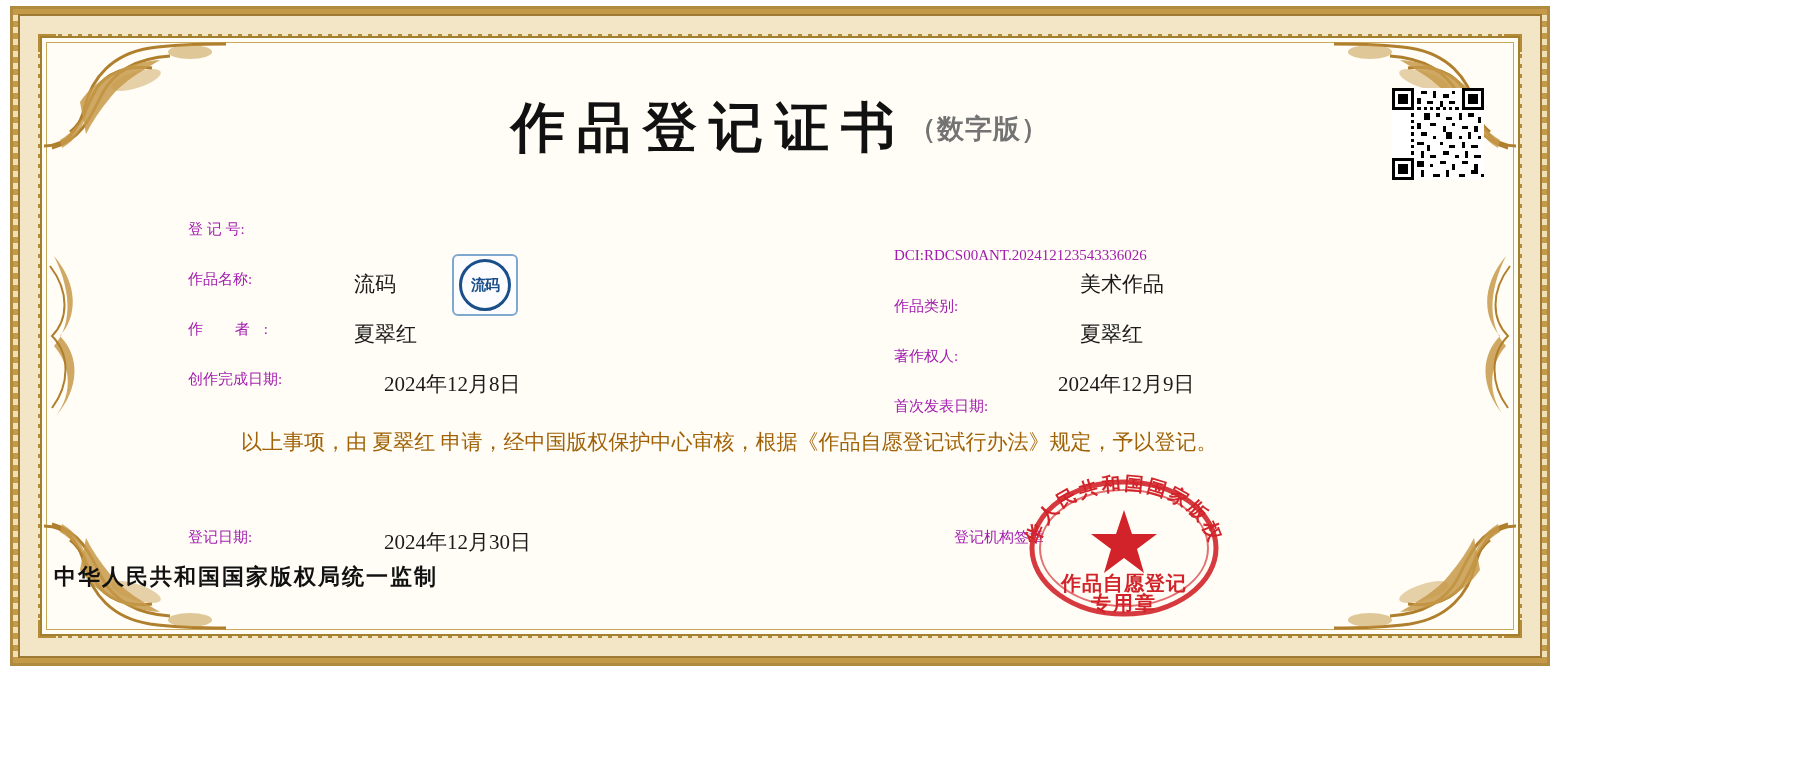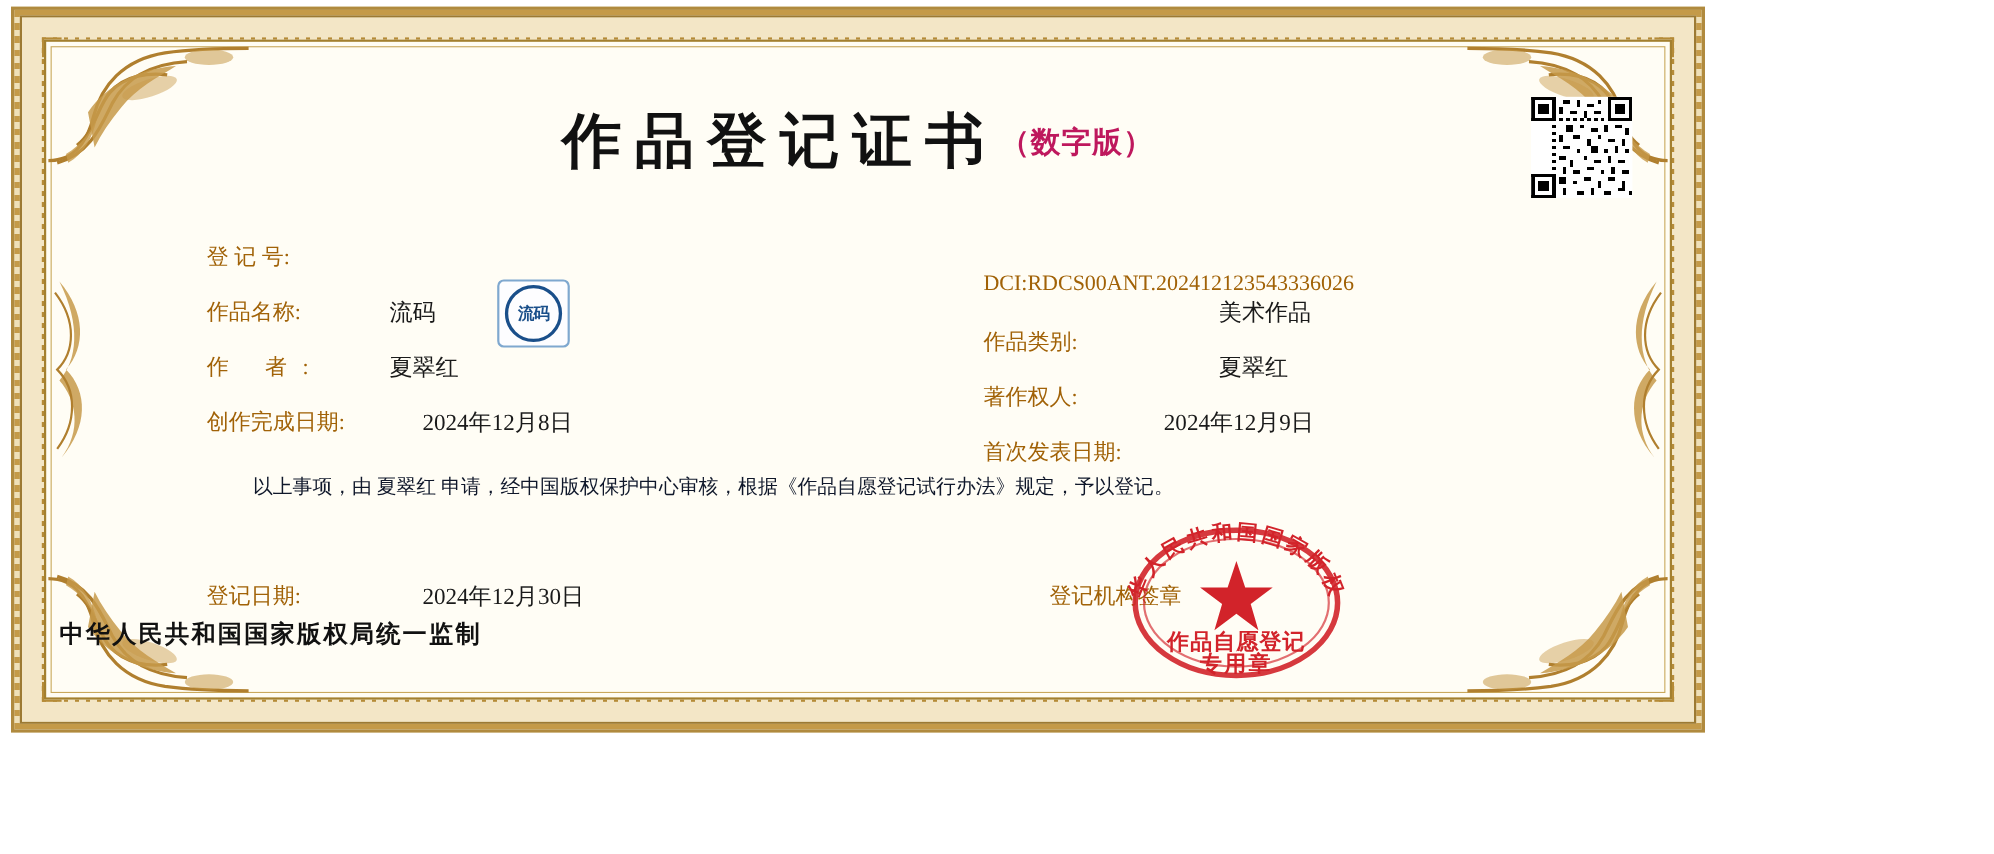--- a/index.html
+++ b/index.html
@@ -120,21 +120,21 @@
     font-weight: bold;
     letter-spacing: 12px;
     color: #111;
     vertical-align: middle;
     font-family: "Liberation Serif", "DejaVu Serif", serif;
   }
   .title-sub {
     display: inline-block;
     font-size: 27px;
     font-weight: bold;
-    color: #be185d;
+    color: #737373;
     vertical-align: middle;
     letter-spacing: 1px;
     margin-left: 2px;
   }
 
   
   .qr {
     position: absolute;
     right: 22px;
     top: 38px;
@@ -148,34 +148,34 @@
     position: absolute;
     left: 0; right: 0;
     top: 170px;
   }
   .row {
     position: relative;
     height: 50px;
   }
   .lbl {
     position: absolute;
-    font-size: 20px;
-    color: #a16207;
+    font-size: 15px;
+    color: #a21caf;
     white-space: nowrap;
   }
   .val {
     position: absolute;
     font-size: 21px;
     color: #1a1a1a;
     white-space: nowrap;
   }
   .col-l-lbl { left: 134px; }
   .col-l-val { left: 300px; }
   .col-r-lbl { left: 840px; margin-top: 27px; }
-  .col-r-val { left: 1054px; text-align: center; }
+  .col-r-val { left: 1026px; text-align: center; }
 
   .lbl.spaced3 { letter-spacing: 14px; }
 
   
   .seal-mini {
     position: absolute;
     left: 398px;
     top: -16px;
     width: 62px;
     height: 58px;
@@ -193,26 +193,26 @@
     display: flex; align-items: center; justify-content: center;
     font-size: 15px;
     color: #1a4f8a;
     letter-spacing: -1px;
     font-weight: bold;
   }
 
   
   .statement {
     position: absolute;
-    left: 134px;
+    left: 145px;
     right: 120px;
     top: 375px;
-    font-size: 18px;
+    font-size: 21px;
     line-height: 34px;
-    color: #0f172a;
+    color: #a16207;
     text-indent: 42px;
   }
 
   
   .bottom-row {
     position: absolute;
     left: 0; right: 0;
     top: 478px;
     height: 40px;
   }

